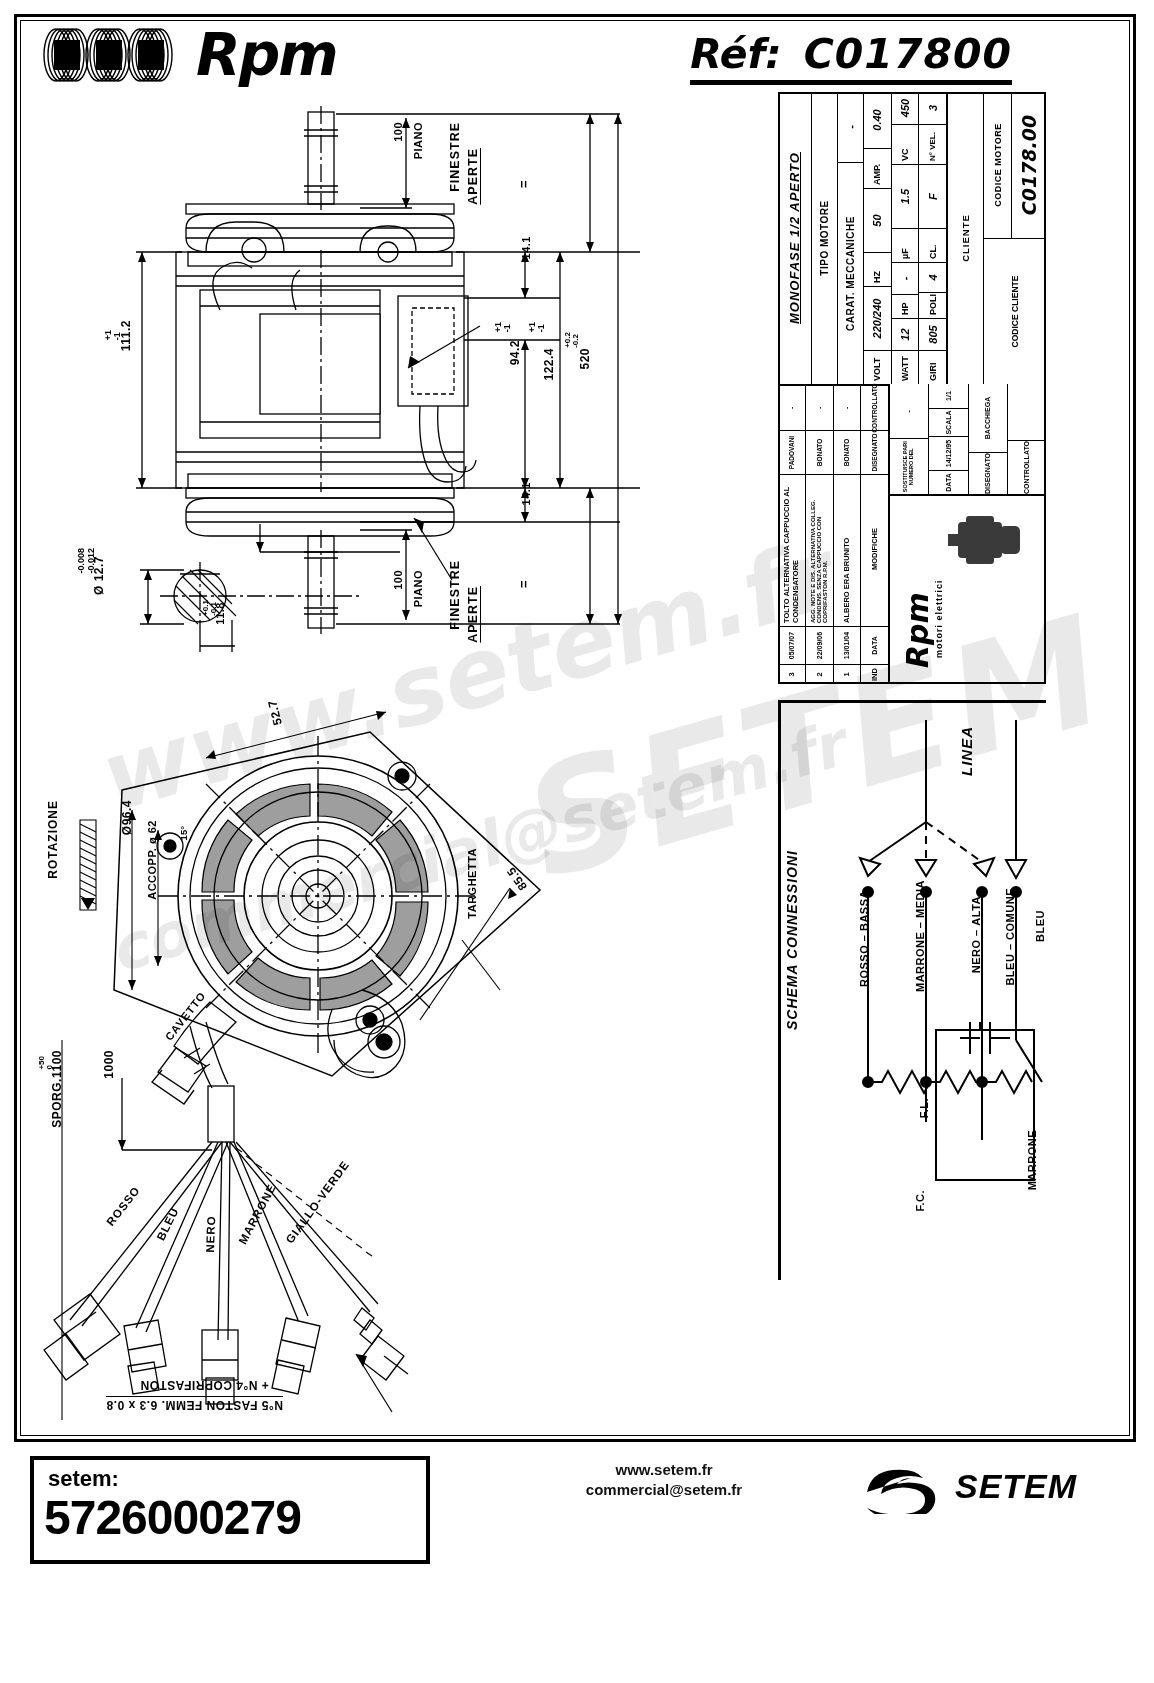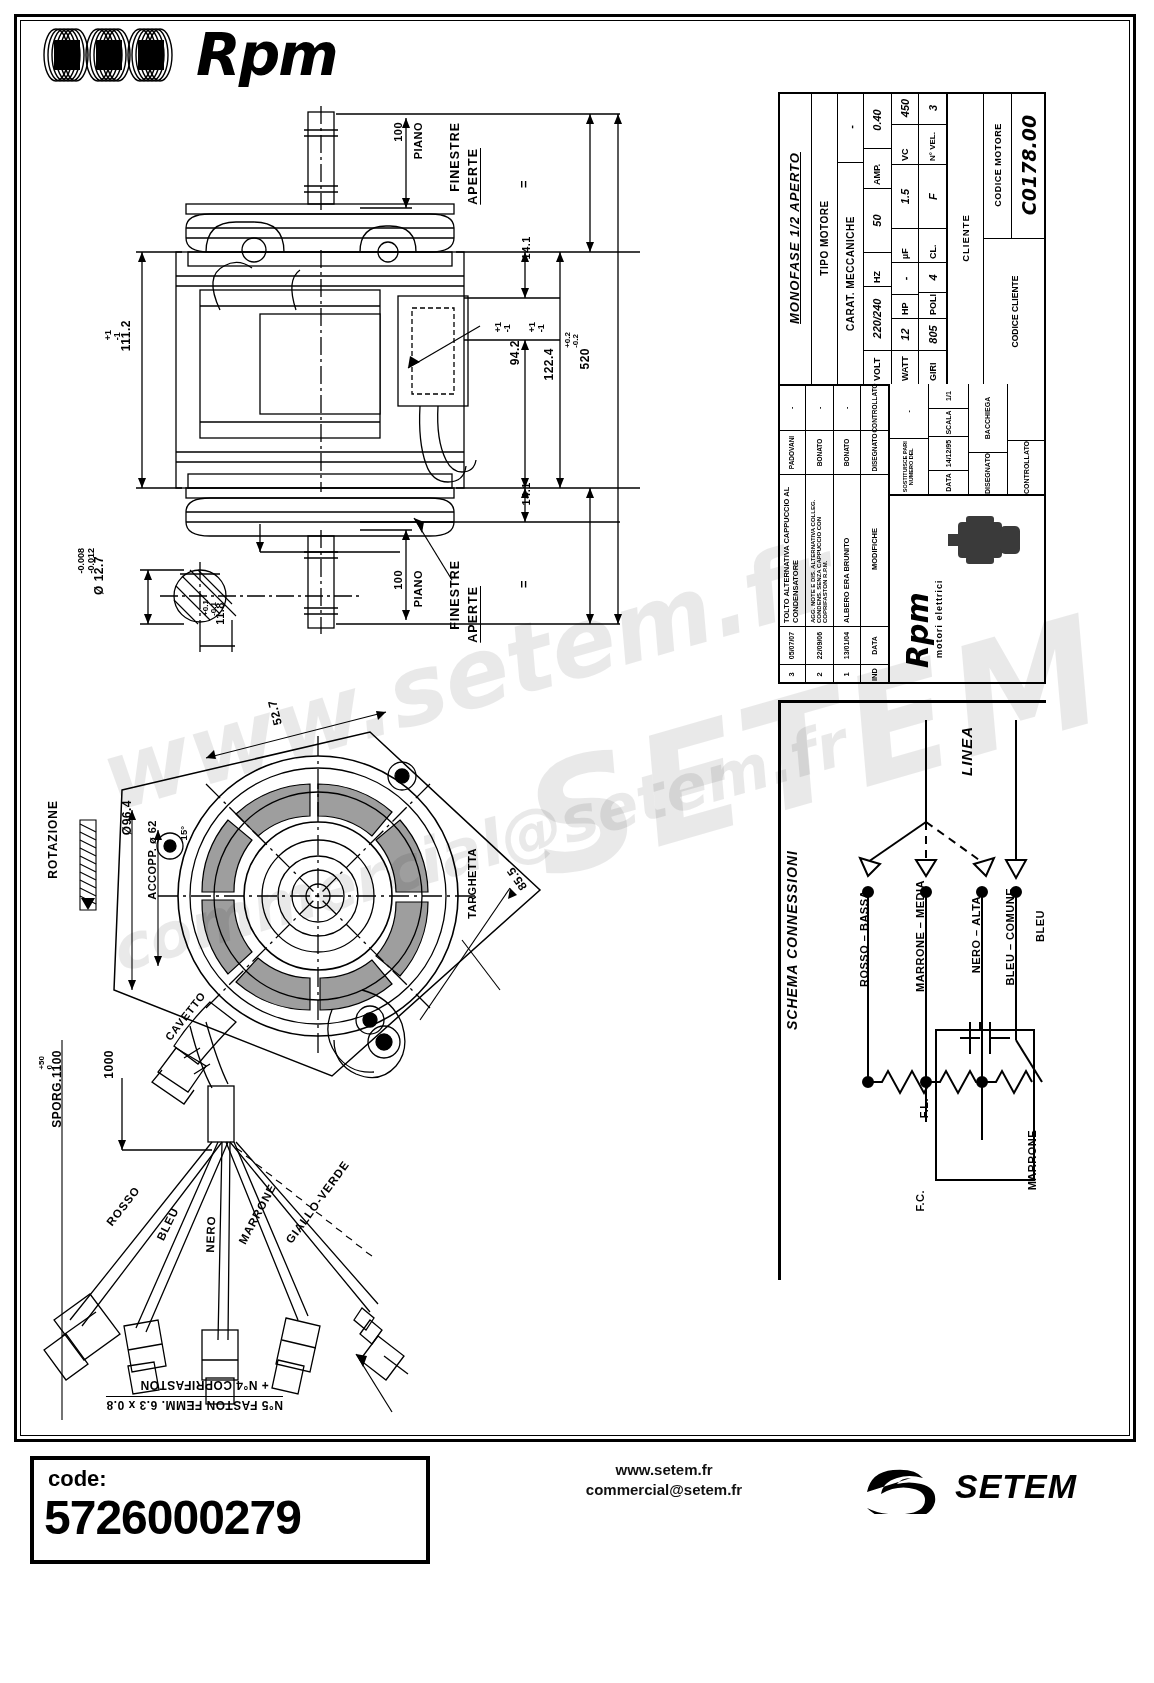--- a/index.html
+++ b/index.html
@@ -122,20 +122,23 @@
             <ellipse cx="120" cy="29" rx="12" ry="26"></ellipse>
         </g>
       </g>
       <rect x="14" y="14" width="26" height="30" fill="#000"></rect>
       <rect x="56" y="14" width="26" height="30" fill="#000"></rect>
       <rect x="98" y="14" width="26" height="30" fill="#000"></rect>
     </svg>
     <span class="logotext">Rpm</span>
   </div>
 
+  <div class="refblock">
+    <span>Réf:</span><span class="refnum">C017800</span>
+  </div>
 
   <svg style="position:absolute;left:60px;top:100px;" width="640" height="560" viewBox="0 0 640 560">
     <g stroke="#000" fill="none" stroke-width="1.3">
 
       <rect x="248" y="12" width="26" height="92"></rect>
       <line x1="244" y1="30" x2="278" y2="30"></line>
         <line x1="244" y1="36" x2="278" y2="36"></line>
       <line x1="244" y1="86" x2="278" y2="86"></line>
         <line x1="244" y1="92" x2="278" y2="92"></line>
       <line x1="261" y1="6" x2="261" y2="110" stroke-dasharray="18,4,3,4"></line>
@@ -653,21 +656,21 @@
     <div class="dl v" style="left:256px;top:210px;font-size:11px;">BLEU</div>
     <div class="dl v" style="left:248px;top:430px;font-size:11px;">MARRONE</div>
   </div>
 
   <div class="wm wm1">www.setem.fr</div>
   <div class="wm wm2">commercial@setem.fr</div>
   <div class="wm wm3">SETEM</div>
 
   <div class="footer">
     <div class="codebox">
-      <div class="lbl">code:</div>
+      <div class="lbl">setem:</div>
       <div class="num">5726000279</div>
     </div>
 
     <div class="setemtxt">
       <div>www.setem.fr</div>
       <div>commercial@setem.fr</div>
     </div>
 
     <svg class="setemlogo" viewBox="0 0 260 56">
       <g>

